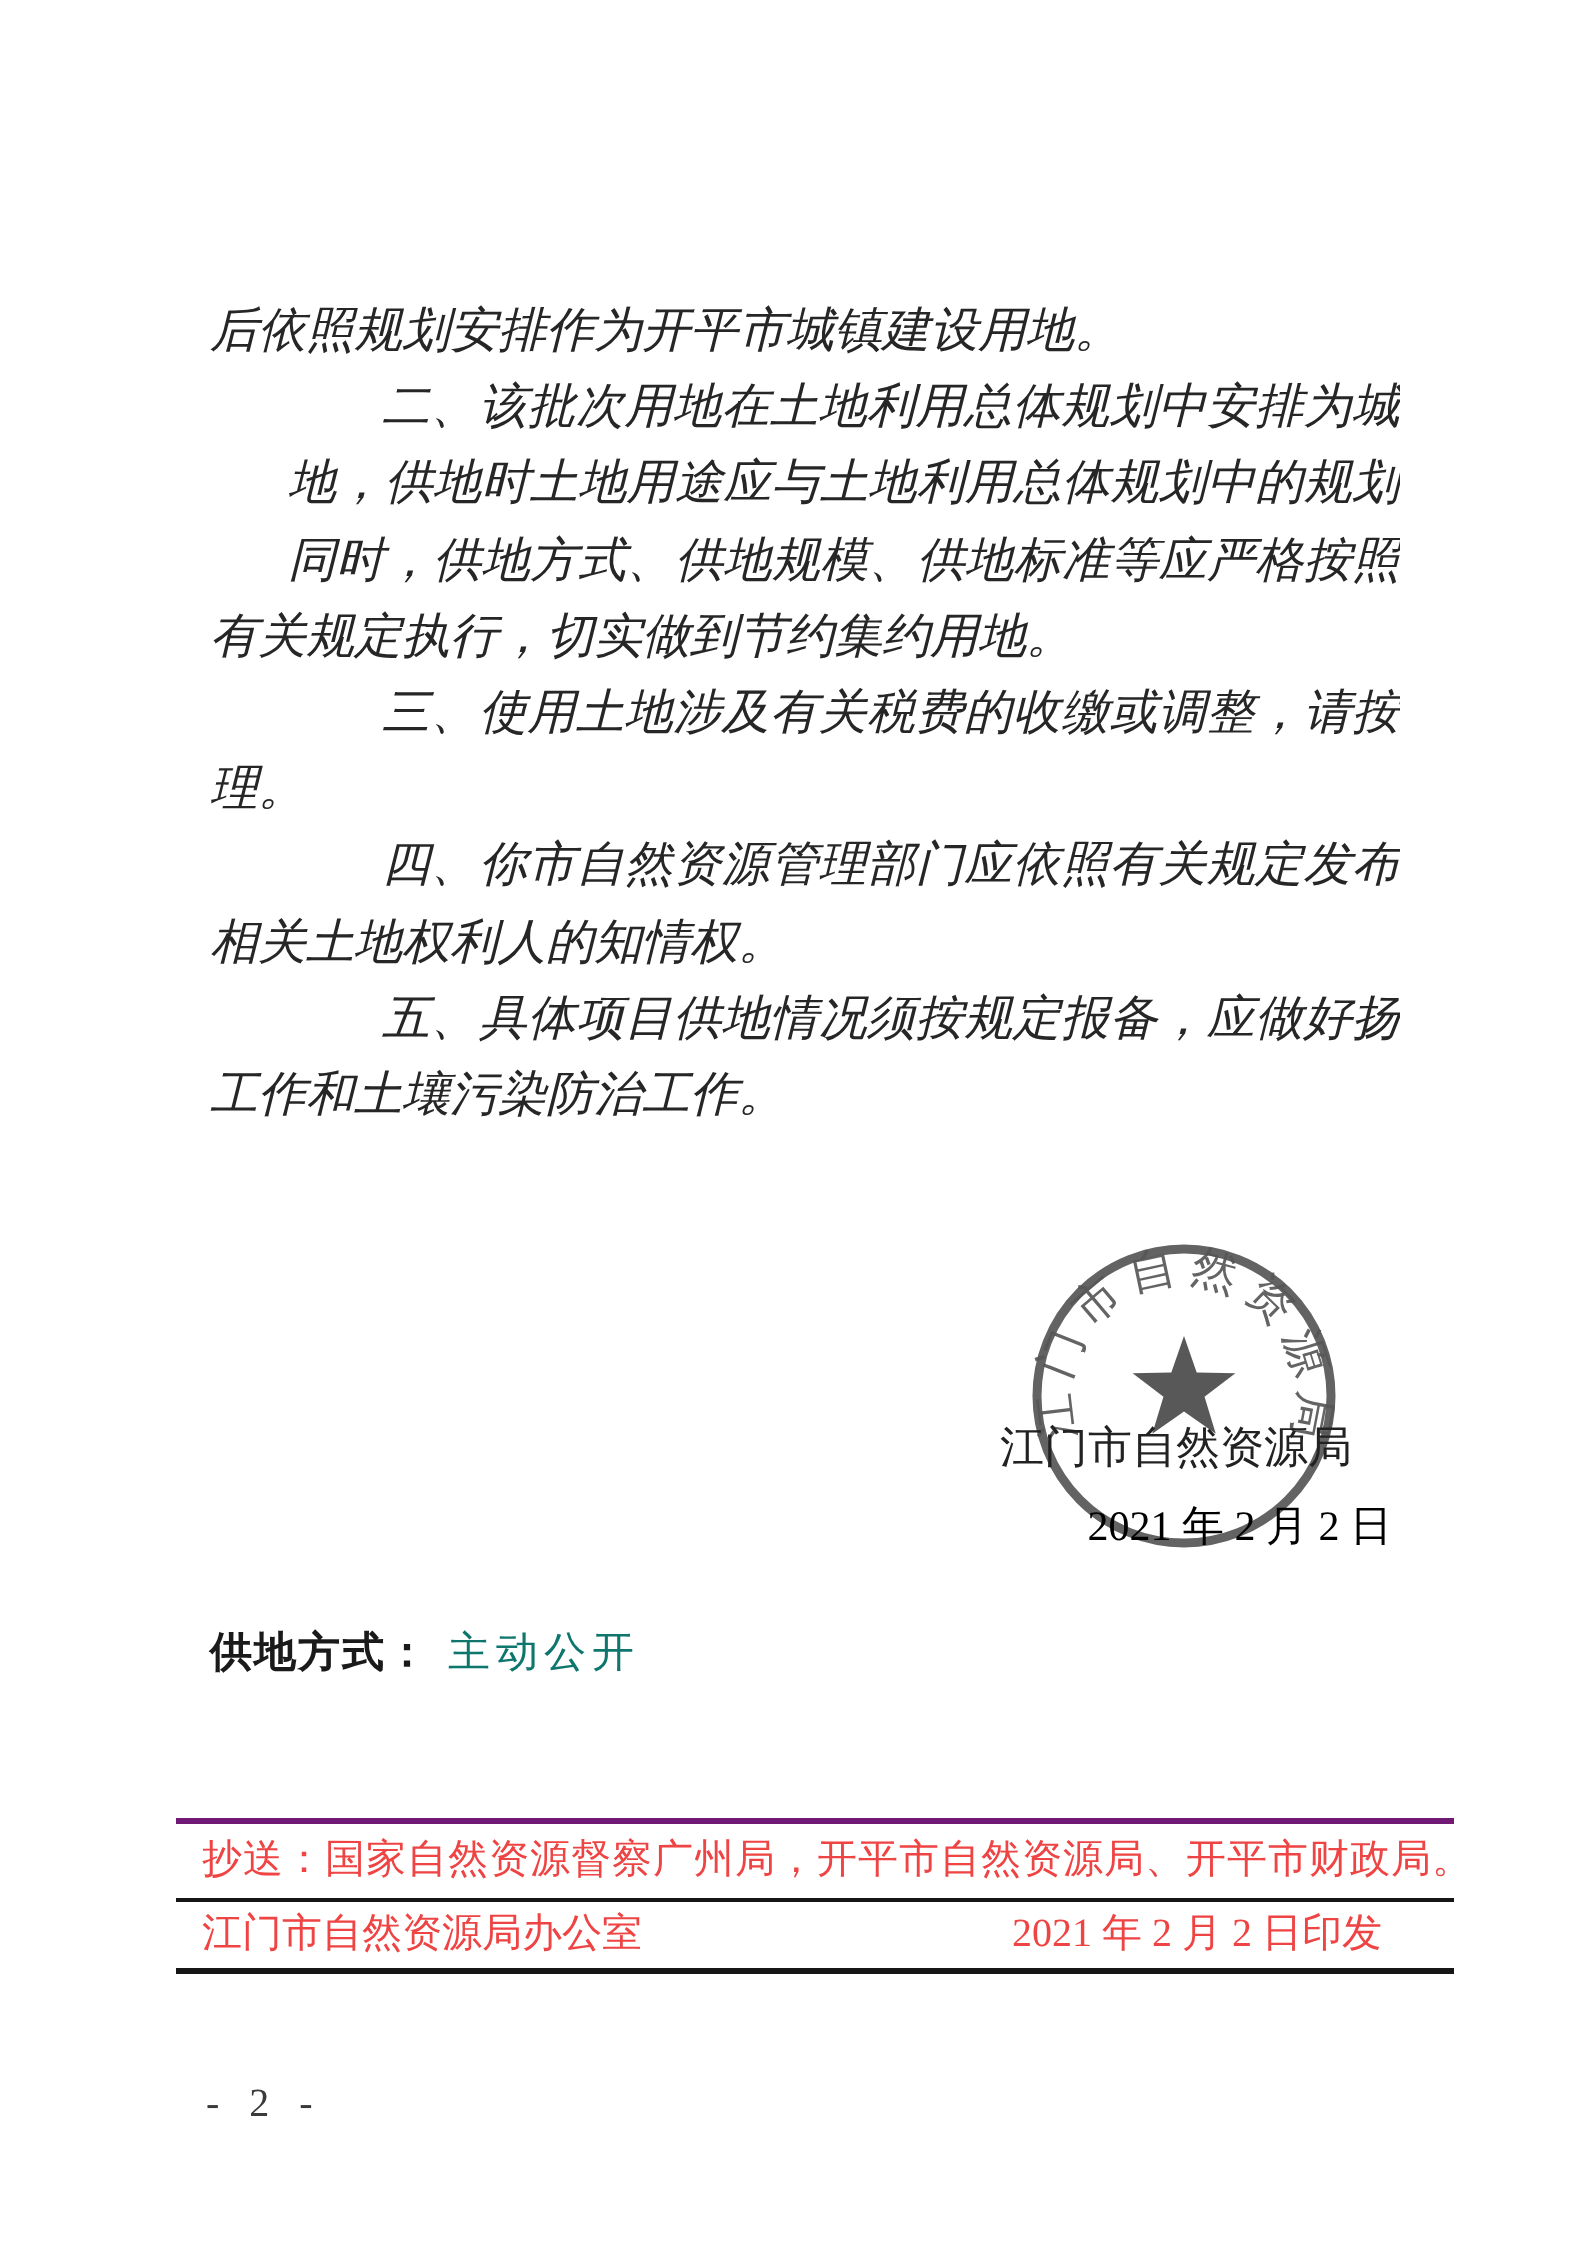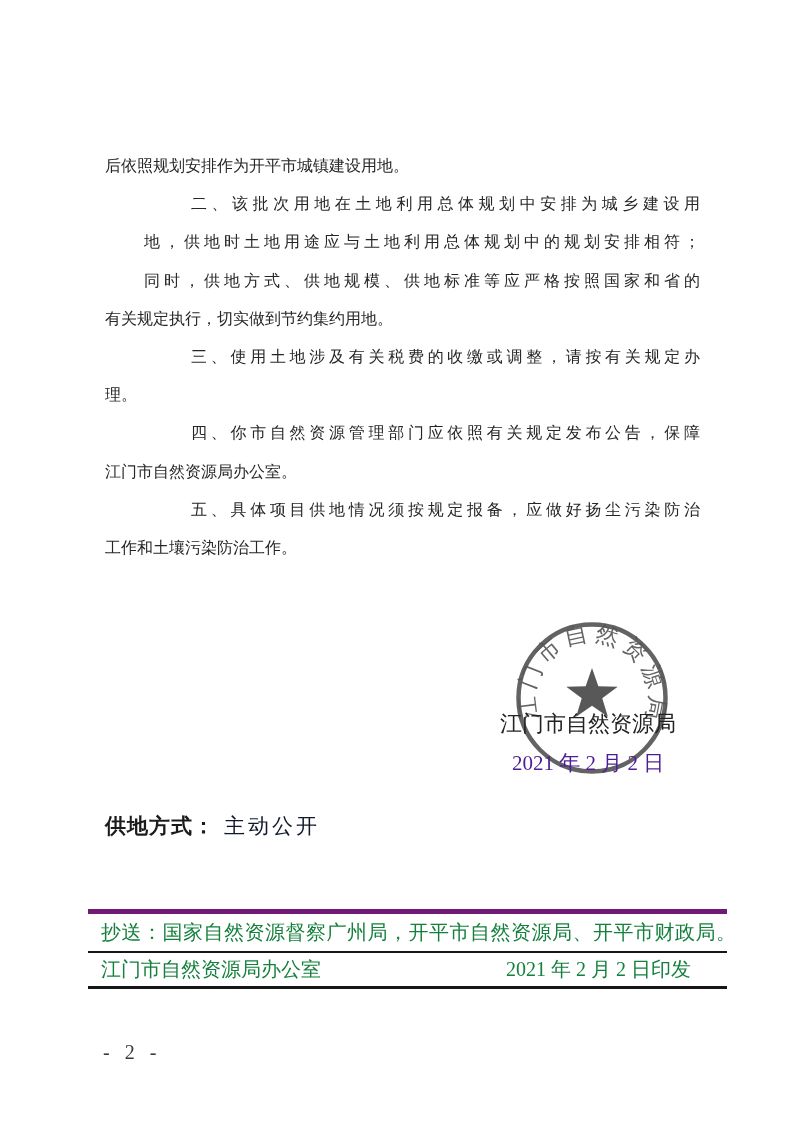--- a/index.html
+++ b/index.html
@@ -13,22 +13,23 @@
     color: #262626;
     overflow: hidden;
   }
 
   
   .body-text {
     position: absolute;
     left: 105px;
     top: 147px;
     width: 595px;
-    font-size: 16px;
+    font-size: 24px;
     line-height: 38.2px;
+    font-style: italic;
   }
   .line { height: 38.2px; overflow: hidden; }
   .line.j { text-align: justify; text-align-last: justify; margin-left: 39px; }
   .line.ind { text-indent: 47px; }
 
   
   .seal-svg {
     position: absolute;
     left: 502px;
     top: 606px;
@@ -45,43 +46,43 @@
     position: absolute;
     left: 480px; top: 709px; width: 216px;
     text-align: center;
     font-size: 22px;
     color: #222;
     z-index: 3;
   }
   .sig-date {
     position: absolute;
     left: 480px; top: 749px; width: 216px;
-    text-align: center;
+    text-align: right;
     font-size: 21px;
-    color: #4c1d95;
+    color: #000000;
     z-index: 3;
   }
 
   
   .disclosure {
     position: absolute;
     left: 105px; top: 812px;
     font-size: 21px;
   }
   .disclosure .lbl { font-weight: 700; color: #1a1a1a; letter-spacing: 1px; }
-  .disclosure .val { margin-left: 9px; color: #0f172a; letter-spacing: 3px; }
+  .disclosure .val { margin-left: 9px; color: #0f766e; letter-spacing: 3px; }
 
   
   .footer {
     position: absolute;
     left: 88px; top: 909px; width: 639px;
-    border-top: 5px solid #701a75;
+    border-top: 3px solid #701a75;
     border-bottom: 3px solid #161616;
     font-size: 20px;
-    color: #15803d;
+    color: #ef4444;
   }
   .footer-cc {
     height: 37px; line-height: 37px;
     padding-left: 13px;
     border-bottom: 2px solid #161616;
     letter-spacing: 0.5px;
     white-space: nowrap;
   }
   .footer-meta {
     height: 33px; line-height: 33px;
@@ -109,21 +110,21 @@
 
   <div class="body-text">
     <div class="line">后依照规划安排作为开平市城镇建设用地。</div>
     <div class="line ind j">二、该批次用地在土地利用总体规划中安排为城乡建设用</div>
     <div class="line j">地，供地时土地用途应与土地利用总体规划中的规划安排相符；</div>
     <div class="line j">同时，供地方式、供地规模、供地标准等应严格按照国家和省的</div>
     <div class="line">有关规定执行，切实做到节约集约用地。</div>
     <div class="line ind j">三、使用土地涉及有关税费的收缴或调整，请按有关规定办</div>
     <div class="line">理。</div>
     <div class="line ind j">四、你市自然资源管理部门应依照有关规定发布公告，保障</div>
-    <div class="line">江门市自然资源局办公室。</div>
+    <div class="line">相关土地权利人的知情权。</div>
     <div class="line ind j">五、具体项目供地情况须按规定报备，应做好扬尘污染防治</div>
     <div class="line">工作和土壤污染防治工作。</div>
   </div>
 
   <svg class="seal-svg" viewBox="502 606 184 184">
     <defs>
       <path id="sealArc" d="M 540.3 722.1 A 57 57 0 1 1 643.7 722.1" fill="none"></path>
     </defs>
     <circle class="seal-circle" cx="592" cy="698" r="73.5"></circle>
     <polygon class="seal-star" points="592,668 598.35,686.26 617.68,686.66 602.27,698.34 607.88,716.84 592,705.8 576.12,716.84 581.73,698.34 566.32,686.66 585.65,686.26"></polygon>

